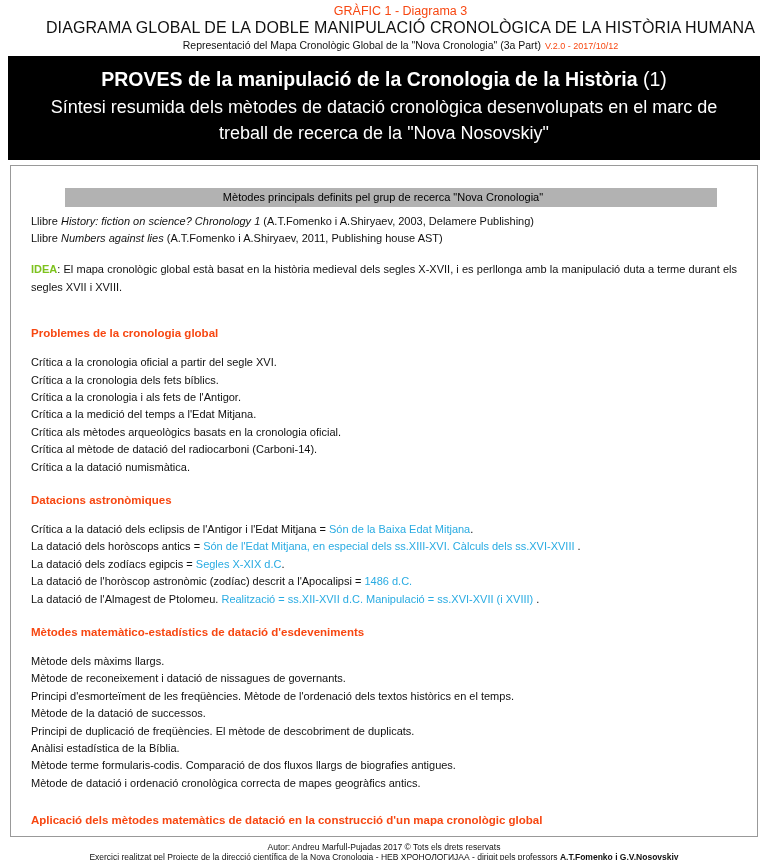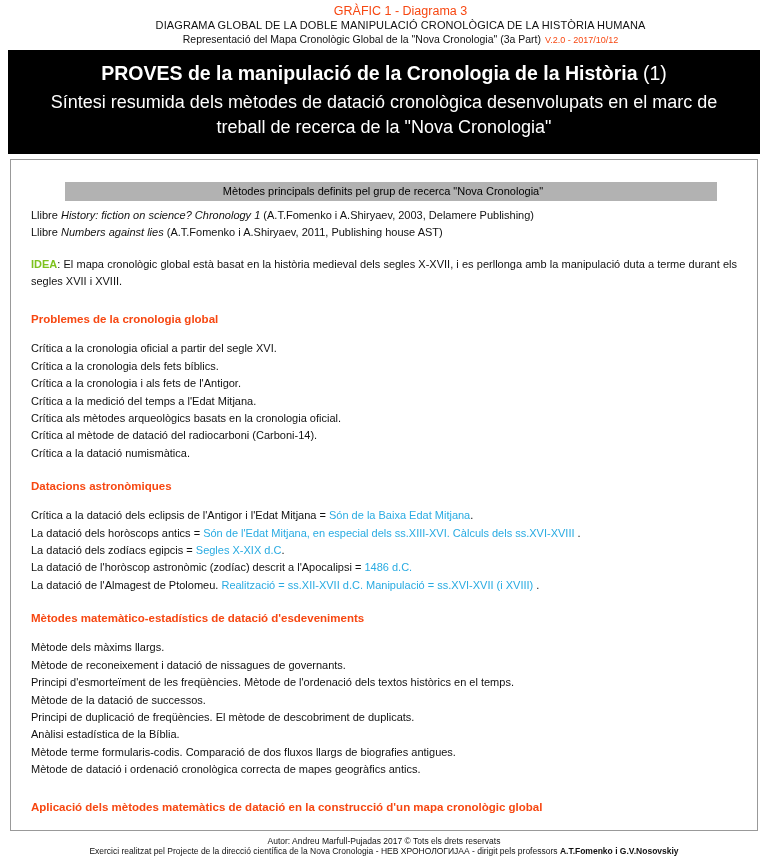--- a/index.html
+++ b/index.html
@@ -6,21 +6,21 @@
   html, body { width: 768px; background: #ffffff; }
   body {
     font-family: "Liberation Sans", "DejaVu Sans", sans-serif;
     color: #111111;
     width: 768px;
     height: 860px;
     overflow: hidden;
   }
   .page-header { text-align: center; padding-top: 4px; line-height: 1.15; padding-left: 33px; }
   .graphic-label { color: var(--accent-orange, #F74711); font-size: 12.5px; }
-  .doc-title { color: #111; font-size: 11px; margin-top: 1px; letter-spacing: 0.1px; }
+  .doc-title { color: #111; font-size: 16px; margin-top: 1px; letter-spacing: 0.1px; }
   .doc-subtitle { font-size: 10.5px; margin-top: 1px; }
   .doc-subtitle .version { color: var(--accent-orange, #F74711); font-size: 9px; margin-left: 4px; }
 
   .banner {
     margin: 5px 8px 0 8px;
     background: var(--banner-bg, #000000);
     color: #ffffff;
     text-align: center;
     padding: 11px 10px 13px 10px;
   }
@@ -49,21 +49,21 @@
   .books { margin-top: 6px; }
   .idea { margin-top: 14px; font-size: 11px; line-height: 17.4px; text-align: justify; }
   .idea .idea-label { color: var(--accent-green, #7DC21E); font-weight: bold; }
   .section-heading {
     color: var(--accent-orange, #F74711);
     font-weight: bold;
     font-size: 11.5px;
     line-height: 17px;
     margin-top: 16px;
   }
-  .section-heading.first { margin-top: 21px; }
+  .section-heading.first { margin-top: 29px; }
   .section-heading.last { margin-top: 20px; }
   .section-lines { margin-top: 12px; }
   .seg-b { color: var(--accent-blue, #29ABE2); }
 
   .page-footer { text-align: center; margin-top: 5px; font-size: 8.5px; line-height: 10.5px; color: #111; }
   .page-footer b { font-weight: bold; }
 </style>
 </head>
 <body>
 
@@ -72,21 +72,21 @@
   <div class="doc-title">DIAGRAMA GLOBAL DE LA DOBLE MANIPULACIÓ CRONOLÒGICA DE LA HISTÒRIA HUMANA</div>
   <div class="doc-subtitle">
     <span>Representació del Mapa Cronològic Global de la "Nova Cronologia" (3a Part)</span><span class="version">V.2.0  -  2017/10/12</span>
   </div>
 </header>
 
 <div class="banner">
   <div class="banner-title">
     <span>PROVES de la manipulació de la Cronologia de la Història</span><span class="title-suffix"> (1)</span>
   </div>
-  <div class="banner-sub">Síntesi resumida dels mètodes de datació cronològica desenvolupats en el marc de treball de recerca de la "Nova Cronologia"</div>
+  <div class="banner-sub">Síntesi resumida dels mètodes de datació cronològica desenvolupats en el marc de treball de recerca de la "Nova Nosovskiy"</div>
 </div>
 
 <div class="content-box">
   <div class="methods-bar">Mètodes principals definits pel grup de recerca "Nova Cronologia"</div>
   <div class="books">
       <div class="line"><span>Llibre </span><span class="italic">History: fiction on science? Chronology 1</span><span> (A.T.Fomenko i A.Shiryaev, 2003, Delamere Publishing)</span></div>
       <div class="line"><span>Llibre </span><span class="italic">Numbers against lies</span><span> (A.T.Fomenko i A.Shiryaev, 2011, Publishing house AST)</span></div>
     </div>
   <p class="idea">
     <span class="idea-label">IDEA</span><span>: El mapa cronològic global està basat en la història medieval dels segles X-XVII, i es perllonga amb la manipulació duta a terme durant els segles XVII i XVIII.</span>

